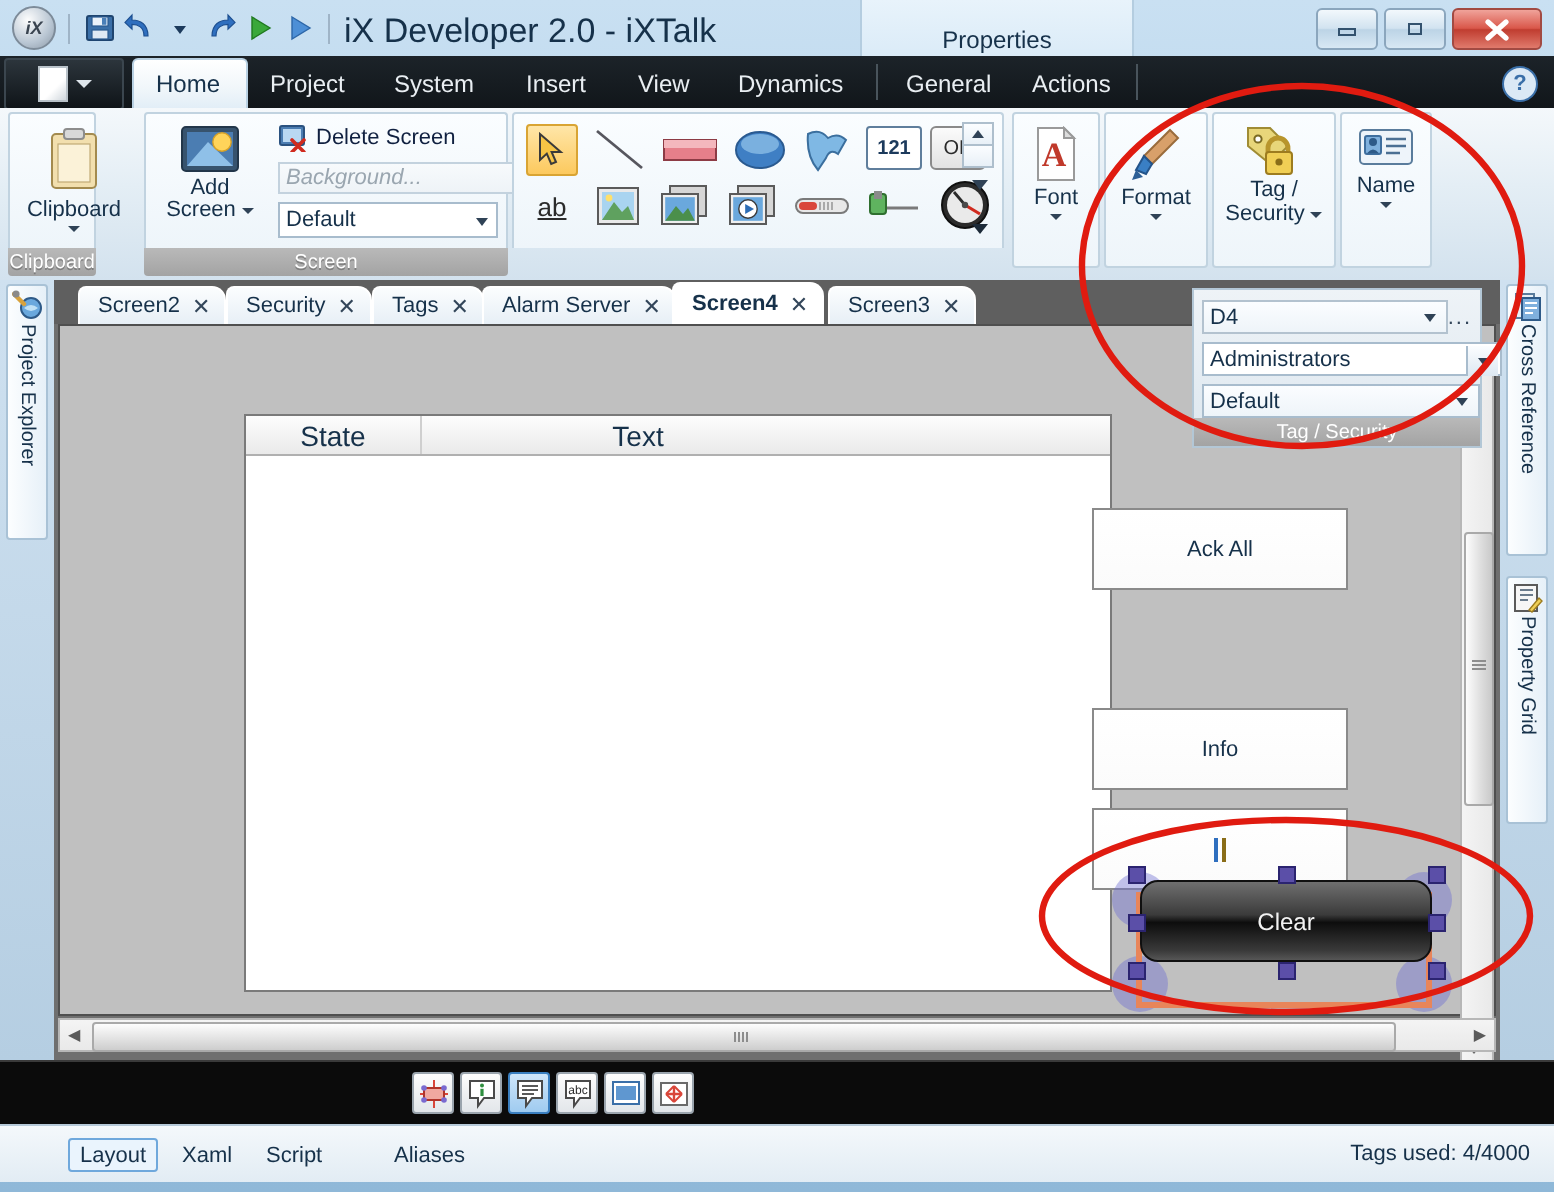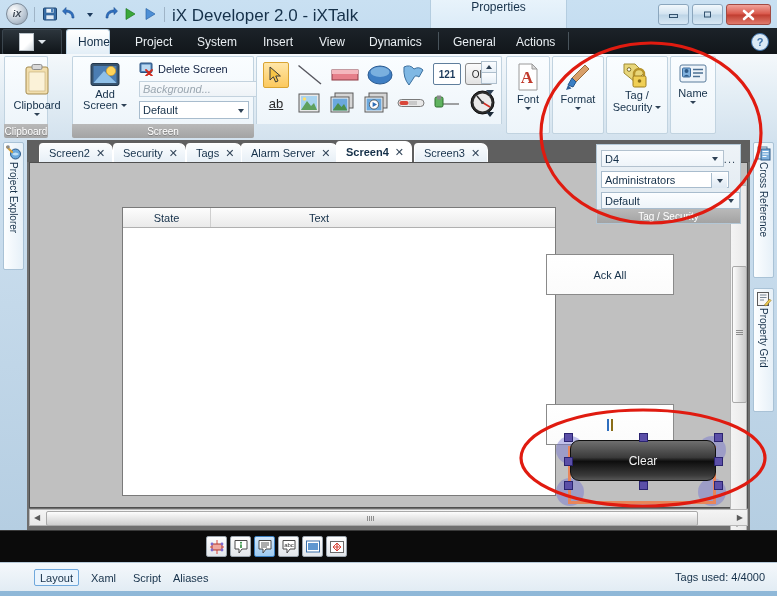--- a/index.html
+++ b/index.html
@@ -21,21 +21,21 @@
     background:radial-gradient(circle at 35% 30%,#fdfdfd,#b9c6d3 60%,#8b98a6);
     border:1px solid #7d8b99;display:flex;align-items:center;justify-content:center;
     font-size:9px;font-weight:bold;font-style:italic;color:#3a4450;}
   .qsep{width:1px;height:15px;background:#9fb4c7;margin:0 3px;}
   .qicon{width:17px;height:17px;display:flex;align-items:center;justify-content:center;}
   .qicon svg{display:block;}
   .apptitle{position:absolute;left:172px;top:6px;font-size:17px;color:#16314a;white-space:nowrap;}
   .ctxtab{position:absolute;left:430px;top:0;width:135px;height:40px;
     background:linear-gradient(180deg,#e8f3fb 0%,#d5e8f6 100%);
     border-left:1px solid #b4cde0;border-right:1px solid #b4cde0;
-    display:flex;justify-content:center;font-size:12px;color:#16314a;}
+    display:flex;align-items:center;justify-content:center;font-size:12px;color:#16314a;}
   .winbtns{position:absolute;right:6px;top:4px;display:flex;gap:3px;}
   .wb{width:29px;height:19px;border-radius:3px;border:1px solid #8ba6bd;
     background:linear-gradient(180deg,#f2f8fc 0%,#d2e3f0 48%,#bcd4e6 52%,#d8e8f4 100%);
     display:flex;align-items:center;justify-content:center;}
   .wb.close{width:43px;border-color:#a24a42;
     background:linear-gradient(180deg,#f0a39a 0%,#d9574a 48%,#c03d30 52%,#e07a6c 100%);}
   .wb .g{display:block;}
 
   
   .ribbontabs{position:absolute;left:0;top:28px;width:777px;height:26px;
@@ -105,21 +105,21 @@
   .dtab.active{top:1px;height:21px;font-weight:bold;background:#ffffff;z-index:5;}
   .dtab .x{font-size:11px;color:#33465a;font-weight:normal;}
 
   .editor{position:absolute;left:2px;top:22px;width:719px;height:346px;
     background:#c0c0c0;border:1px solid #4f4f4f;box-sizing:border-box;}
   .screenarea{position:absolute;left:0;top:0;width:700px;height:344px;background:#c0c0c0;}
   .alarmgrid{position:absolute;left:92px;top:44px;width:434px;height:289px;
     background:#ffffff;border:1px solid #7a7a7a;box-sizing:border-box;}
   .gridhdr{position:absolute;left:0;top:0;right:0;height:19px;
     background:linear-gradient(180deg,#fdfdfd 0%,#eaeaea 100%);border-bottom:1px solid #b0b0b0;display:flex;}
-  .gridhdr div{display:flex;align-items:center;justify-content:center;font-size:11px;color:#16314a;
+  .gridhdr div{display:flex;align-items:center;justify-content:center;font-size:14px;color:#16314a;
     border-right:1px solid #cfcfcf;box-sizing:border-box;}
 
   .ctlbtn{position:absolute;box-sizing:border-box;width:128px;height:41px;
     background:linear-gradient(180deg,#ffffff 0%,#fbfbfb 100%);
     border:1px solid #8a8a8a;display:flex;align-items:center;justify-content:center;
     font-size:11px;color:#16314a;}
   .clearbtn{position:absolute;left:570px;top:440px;width:146px;height:41px;box-sizing:border-box;
     border-radius:9px;border:1px solid #101010;
     background:linear-gradient(180deg,#6f6f6f 0%,#3b3b3b 42%,#0d0d0d 52%,#3a3a3a 88%,#565656 100%);
     display:flex;align-items:center;justify-content:center;font-size:12px;color:#f2f2f2;}
@@ -234,21 +234,21 @@
         </svg>
       </div>
     </div>
   </div>
 
   <div class="ribbontabs">
     <div class="appmenu">
       <div class="page"></div>
       <div class="car"></div>
     </div>
-    <div class="rtab active" style="left:66px;width:44px;">
+    <div class="rtab active" style="left:66px;width:58px;">
       <span>Home</span>
     </div>
     <div class="rtab" style="left:124px;">
       <span>Project</span>
     </div>
     <div class="rtab" style="left:186px;">
       <span>System</span>
     </div>
     <div class="rtab" style="left:252px;">
       <span>Insert</span>
@@ -566,20 +566,23 @@
           <div class="alarmgrid">
             <div class="gridhdr">
               <div style="width:88px;">State</div>
               <div style="width:216px;border-right:none;">Text</div>
             </div>
           </div>
 
           <div class="ctlbtn" style="left:516px;top:91px;">
             <span>Ack All</span>
           </div>
+          <div class="ctlbtn" style="left:516px;top:191px;">
+            <span>Info</span>
+          </div>
           <div class="ctlbtn" style="left:516px;top:241px;">
             <svg width="10" height="12" viewBox="0 0 10 12">
               <rect x="2" y="0" width="2" height="12" fill="#2f6fbf"></rect>
               <rect x="6" y="0" width="2" height="12" fill="#8a6d18"></rect>
             </svg>
           </div>
         </div>
 
         <div class="vscroll">
           <div class="vthumb" style="top:80px;">
@@ -621,21 +624,21 @@
     <div class="handle" style="left:639px;top:481px;"></div>
     <div class="handle" style="left:714px;top:481px;"></div>
   </div>
 
   <div class="proppop">
     <div class="combo" style="top:5px;background:linear-gradient(180deg,#fbfdff,#eef4f9);border-color:#b3c2cf;">
       <span>D4</span>
       <span class="car" style="top:6px;right:5px;"></span>
     </div>
     <span class="ellips">...</span>
-    <div class="combo" style="top:26px;width:128px;">
+    <div class="combo" style="top:26px;width:150px;">
       <span>Administrators</span>
       <span style="position:absolute;right:1px;top:1px;width:15px;height:15px;border-left:1px solid #a8bccd;background:linear-gradient(180deg,#fbfdff,#dde8f2);display:flex;align-items:center;justify-content:center;">
         <span style="width:0;height:0;border-left:3px solid transparent;border-right:3px solid transparent;border-top:4px solid #2f4256;"></span>
       </span>
     </div>
     <div class="combo" style="top:47px;width:139px;background:linear-gradient(180deg,#fbfdff,#eef4f9);">
       <span>Default</span>
       <span class="car" style="top:6px;right:5px;"></span>
     </div>
     <div class="pplabel">Tag / Security</div>
@@ -690,21 +693,21 @@
   <div class="statusbar">
     <div class="stab active" style="left:34px;">
       <span>Layout</span>
     </div>
     <div class="stab" style="left:86px;">
       <span>Xaml</span>
     </div>
     <div class="stab" style="left:128px;">
       <span>Script</span>
     </div>
-    <div class="stab" style="left:168px;">
+    <div class="stab" style="left:192px;">
       <span>Aliases</span>
     </div>
     <div class="tagsused">Tags used: 4/4000</div>
   </div>
 
   <svg class="annot" viewBox="0 0 777 596">
     <ellipse cx="651" cy="133" rx="110" ry="90" fill="none" stroke="#e01b10" stroke-width="3.2"></ellipse>
     <ellipse cx="643" cy="458" rx="122" ry="48" fill="none" stroke="#e01b10" stroke-width="3.2"></ellipse>
   </svg>
 

